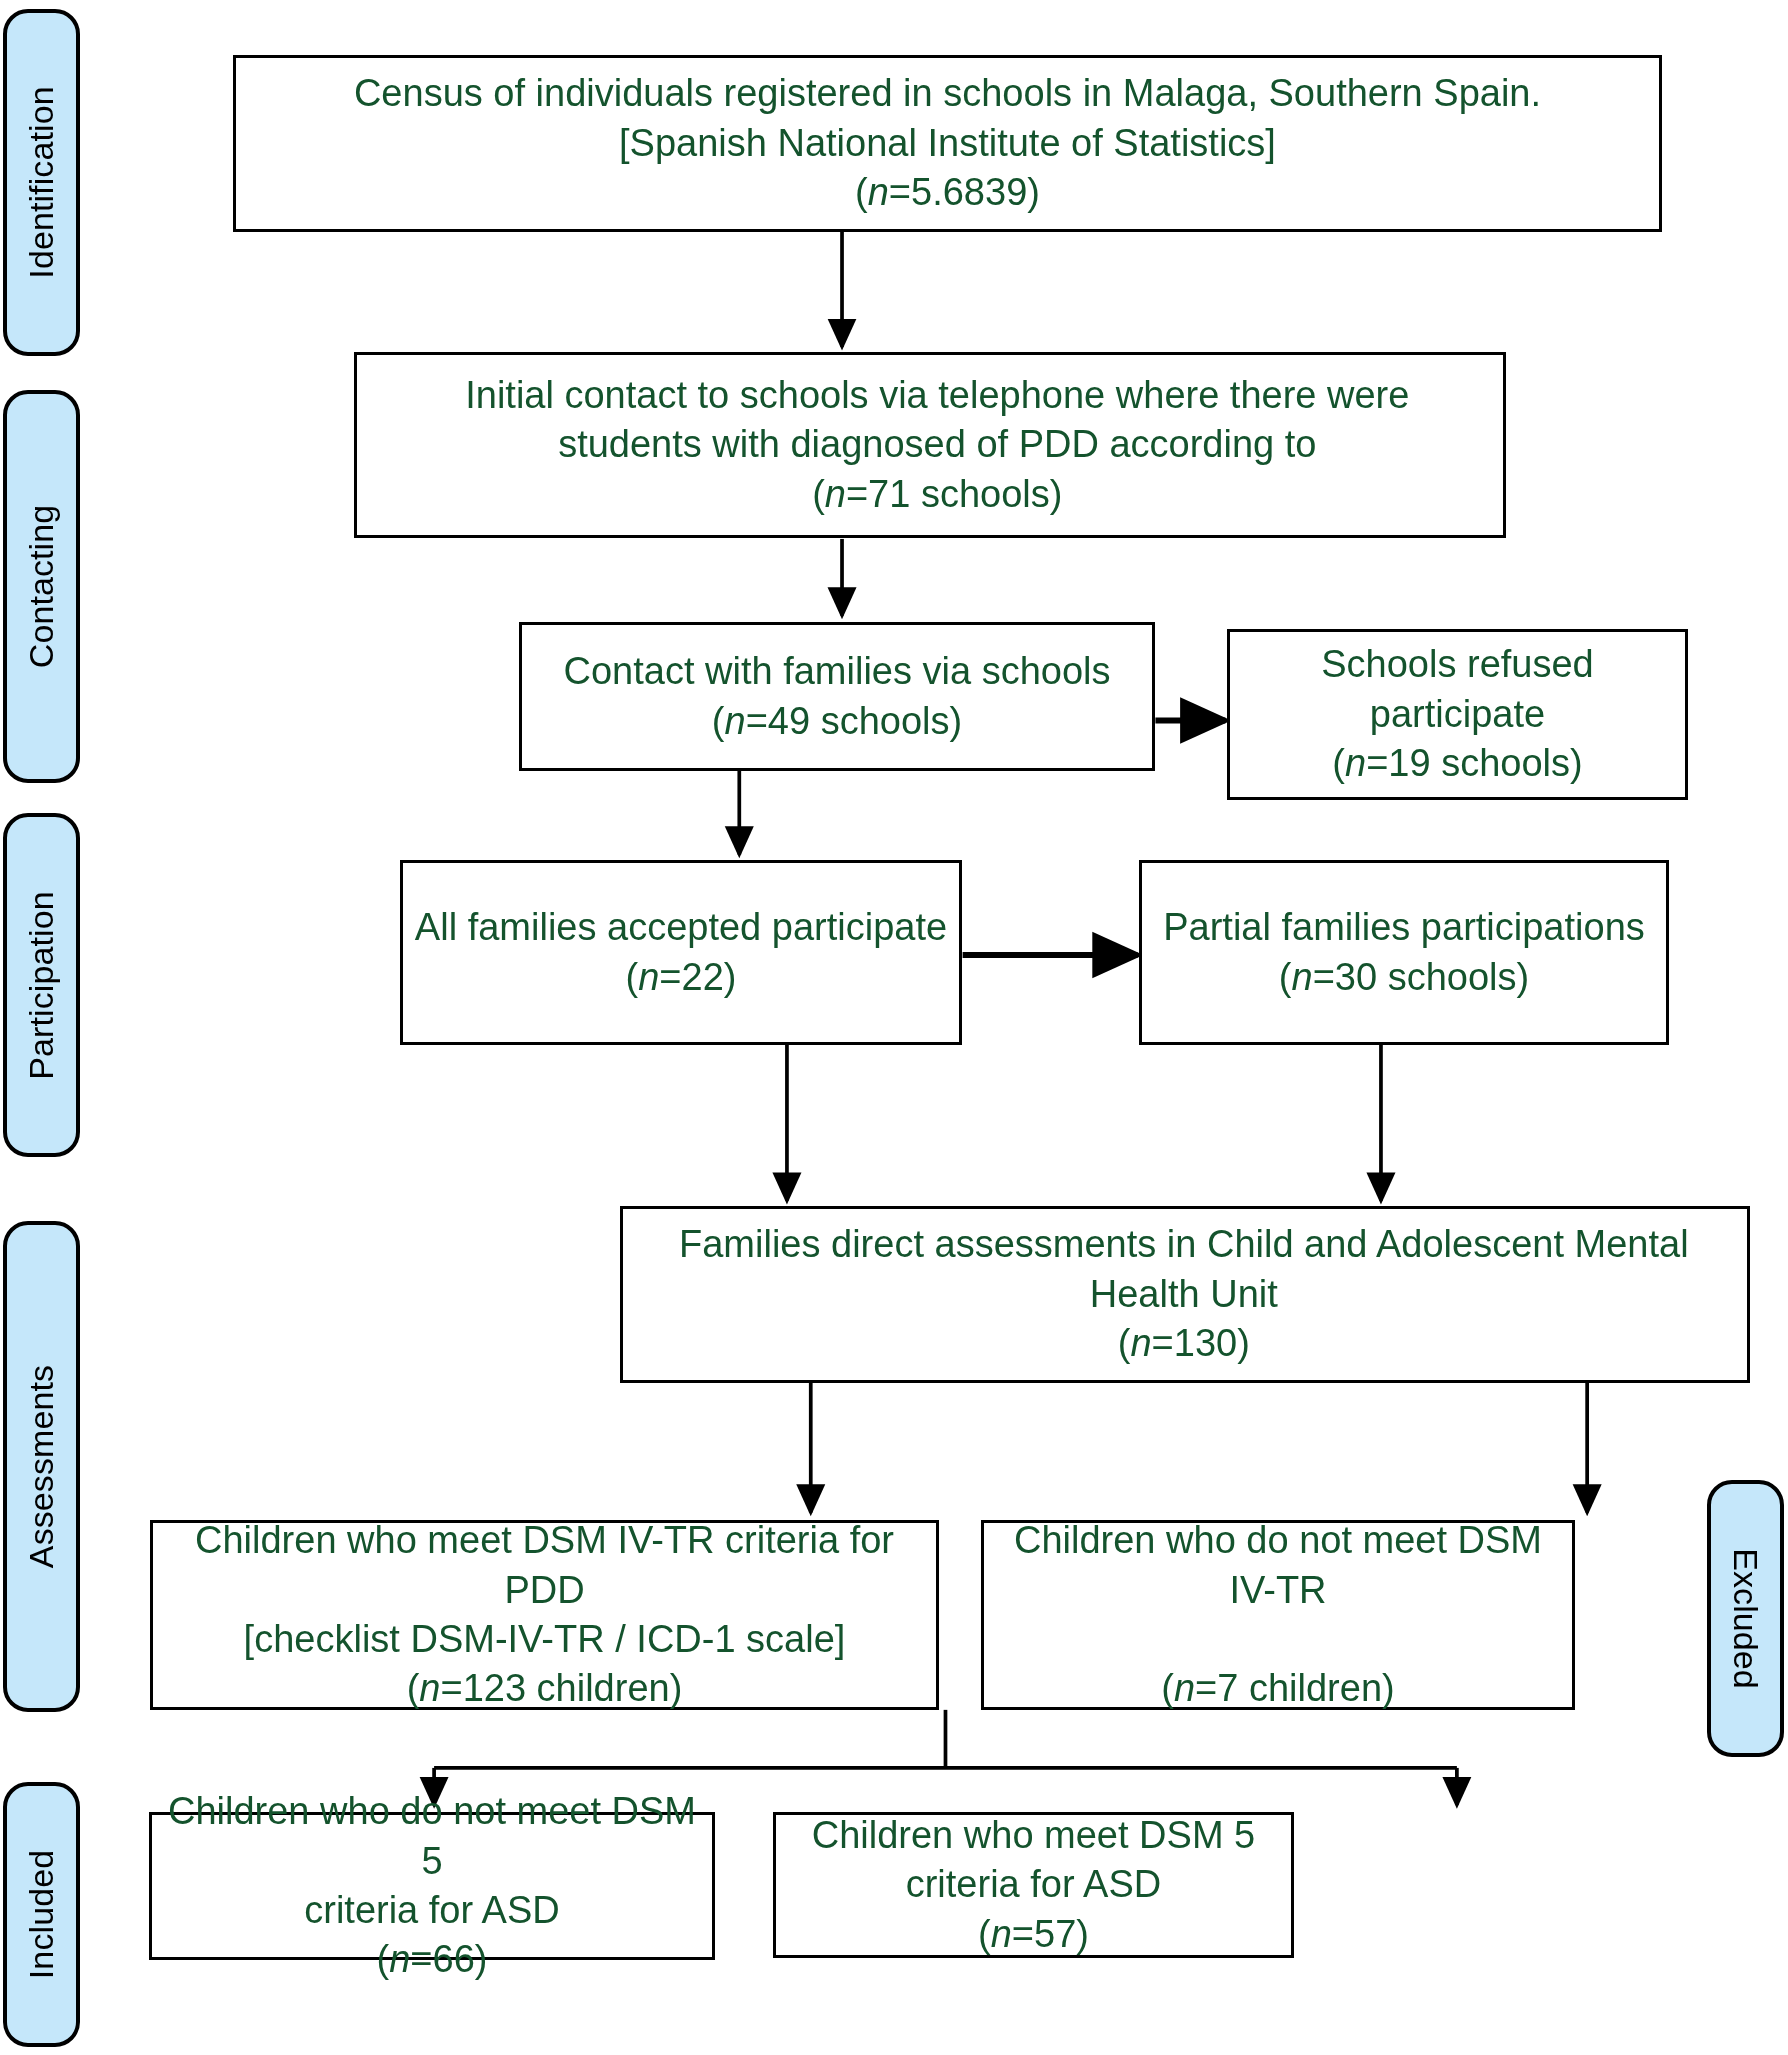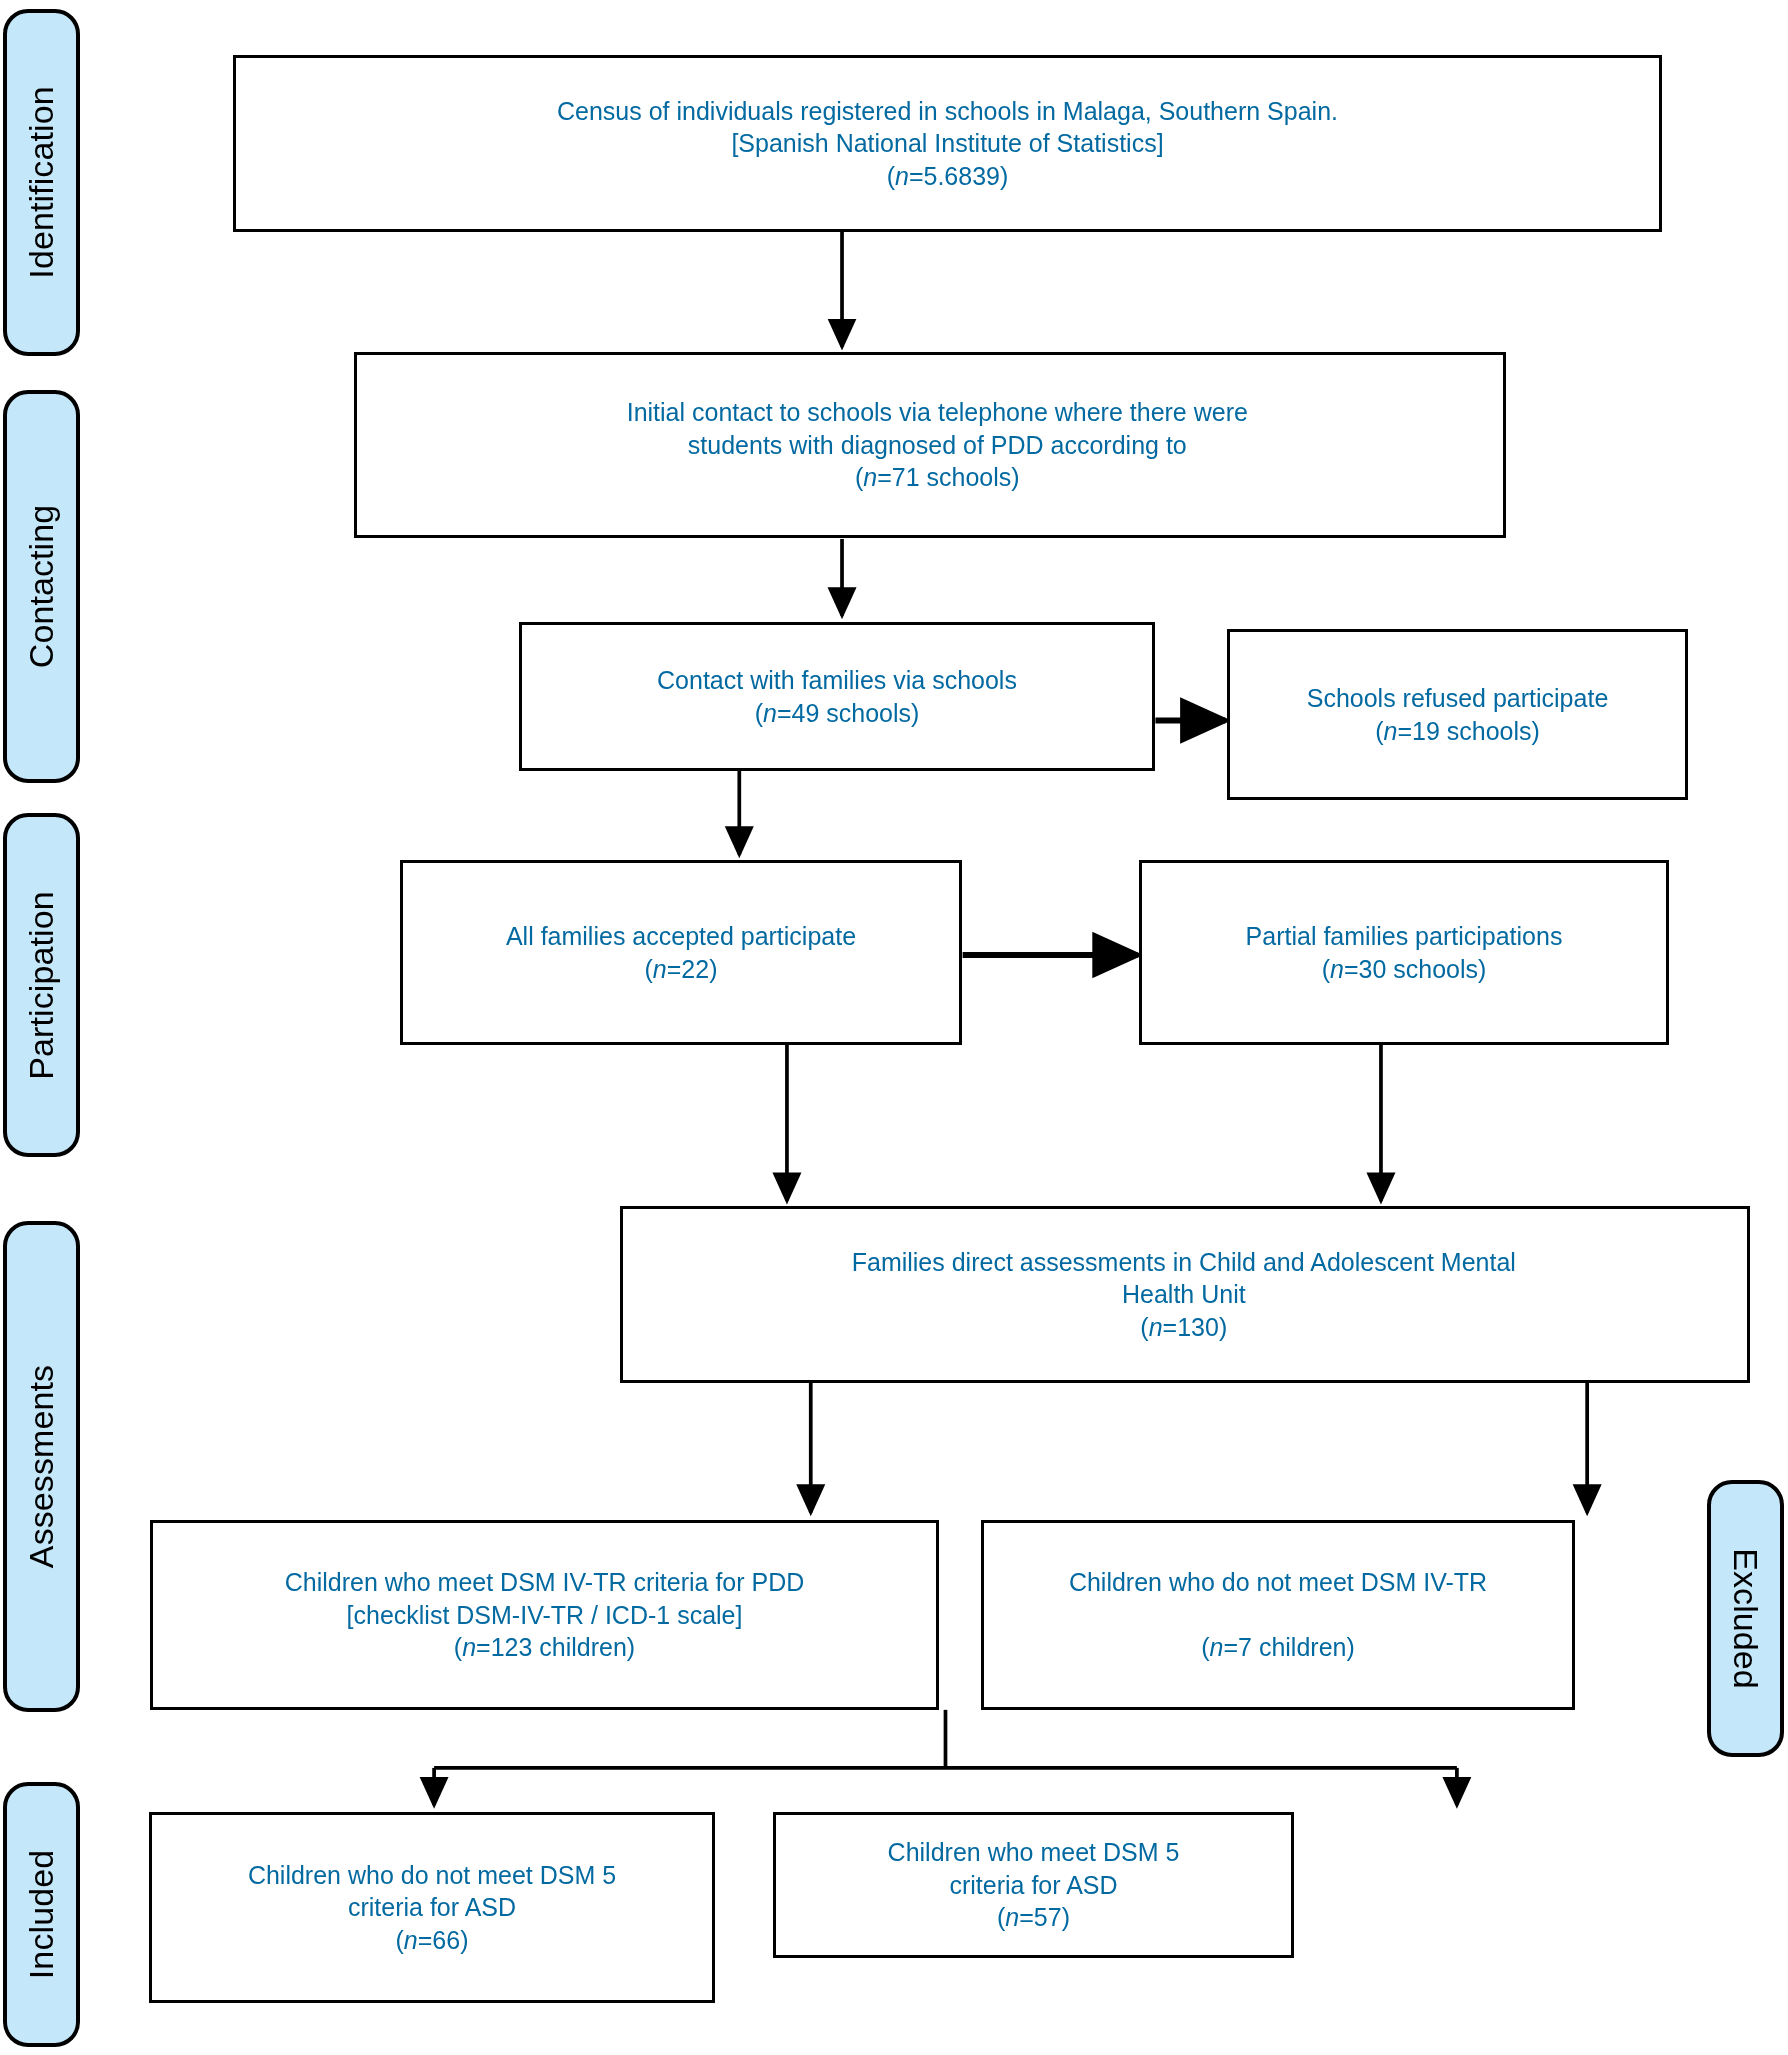--- a/index.html
+++ b/index.html
@@ -41,23 +41,23 @@
     background: #ffffff;
     border: 3.7px solid #000000;
     box-sizing: border-box;
     display: flex;
     align-items: center;
     justify-content: center;
     text-align: center;
     padding: 4.5px 10.4px;
   }
   .flow-box .box-text {
-    font-size: 25px;
+    font-size: 38px;
     line-height: 1.30;
-    color: #0369a1;
+    color: #14532d;
   }
   .flow-box .box-text .ital { font-style: italic; }
 
   
   #connectors {
     position: absolute;
     left: 0;
     top: 0;
     width: 1789px;
     height: 2056px;
@@ -185,21 +185,21 @@
   </div>
 
   <div class="flow-box" style="left:981px; top:1520px; width:594px; height:190px;">
     <div class="box-text">
       <span>Children who do not meet DSM IV-TR</span><br>
       <br>
       <span>(<span class="ital">n</span><span>=7 children</span>)</span>
     </div>
   </div>
 
-  <div class="flow-box" style="left:149px; top:1812px; width:566px; height:191px;">
+  <div class="flow-box" style="left:149px; top:1812px; width:566px; height:148px;">
     <div class="box-text">
       <span>Children who do not meet DSM 5</span><br>
       <span>criteria for ASD</span><br>
       <span>(<span class="ital">n</span><span>=66</span>)</span>
     </div>
   </div>
 
   <div class="flow-box" style="left:773px; top:1812px; width:521px; height:146px;">
     <div class="box-text">
       <span>Children who meet DSM 5</span><br>

